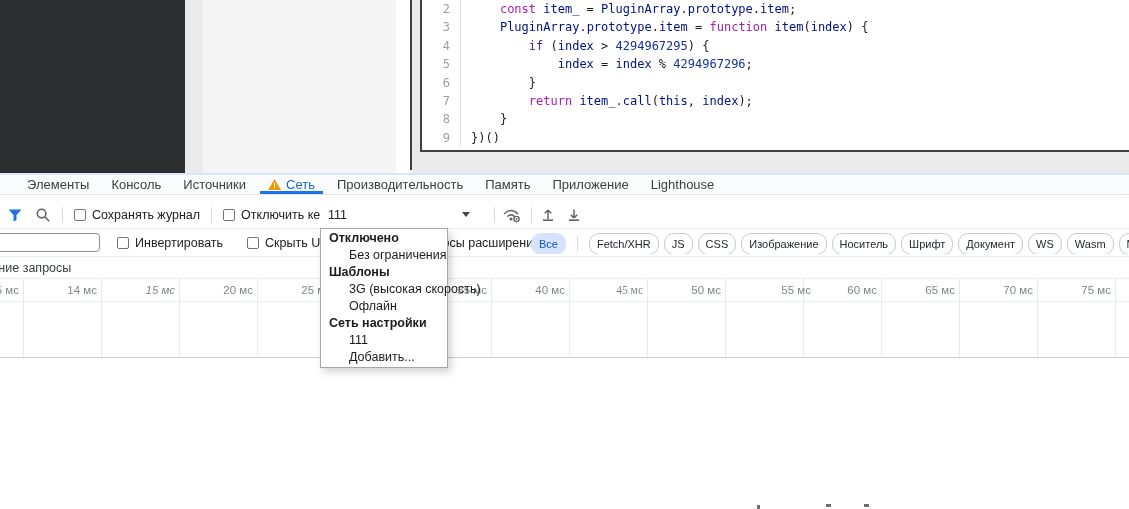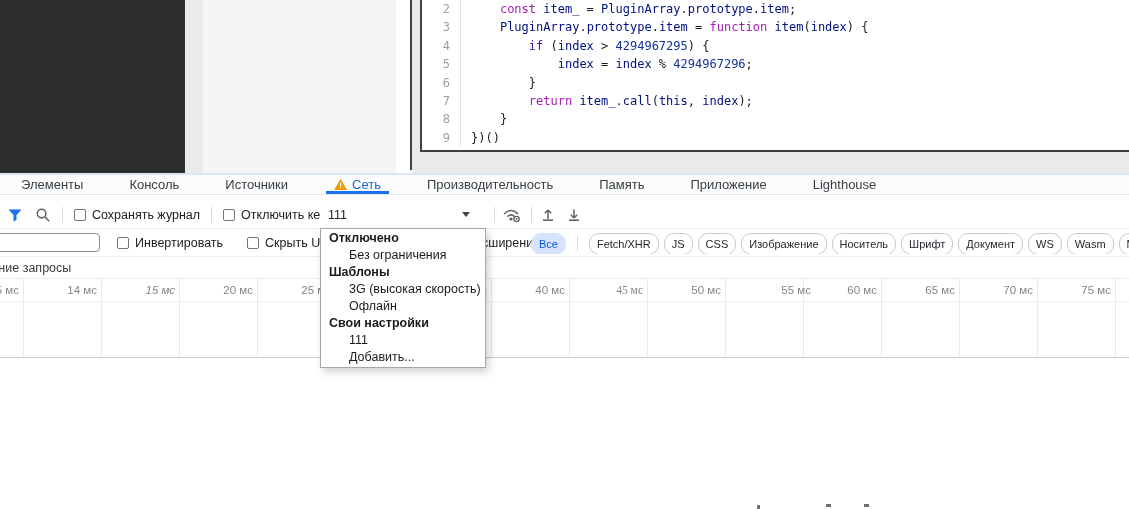--- a/index.html
+++ b/index.html
@@ -20,21 +20,21 @@
   .code-understrip{left:420px;top:152px;width:709px;height:21px;background:#eaeaea;}
   .code-row{display:flex;height:18.4px;line-height:18.4px;
       font-family:"DejaVu Sans Mono",monospace;font-size:12px;}
   .code-num{width:38px;flex:none;text-align:right;color:#9aa0a6;padding-right:10px;}
   .code-gsep{width:1px;flex:none;background:#e4e4e4;}
   .code-text{white-space:pre;padding-left:10px;color:#1b1b1b;}
 
   
   .dt-sep{left:0;top:173px;width:1129px;height:2px;background:#dce4f6;}
   .tabbar{left:0;top:175px;width:1129px;height:20px;background:#fbfcfe;
-      border-bottom:1px solid #e2e6ef;display:flex;align-items:stretch;padding-left:10px;gap:24px;}
+      border-bottom:1px solid #e2e6ef;display:flex;align-items:stretch;padding-left:16px;}
   .tab{position:relative;display:flex;align-items:center;gap:5px;padding:0 11px;
       font-size:13px;color:#3c4043;cursor:default;}
   .tab.active{color:#1967d2;}
   .tab-underline{position:absolute;left:3px;right:3px;bottom:0;height:3px;background:#1a73e8;}
   .warn-tri{width:13px;height:11px;background:#f29900;clip-path:polygon(50% 0,100% 100%,0 100%);
       color:#fff;font-size:8px;font-weight:bold;text-align:center;line-height:14px;}
 
   .toolbar{left:0;top:201px;width:1129px;height:28px;background:#fff;
       border-bottom:1px solid #ebedf0;}
   .tb-left{position:absolute;left:7px;top:0;height:27px;display:flex;align-items:center;}
@@ -71,21 +71,21 @@
   .timeline{left:0;top:279px;width:1129px;height:78px;background:#fff;overflow:hidden;}
   .grid{position:absolute;top:0;bottom:0;width:1px;background:#e4e9f3;}
   .tick{position:absolute;top:0;height:22px;line-height:22px;font-size:11.5px;
       color:#80868b;white-space:nowrap;}
   .tl-hline{position:absolute;left:0;top:22px;width:100%;height:1px;background:#eef1f7;}
   .tl-bottom{left:0;top:357px;width:1129px;height:1px;background:#caccd1;}
 
   .frag{position:absolute;background:#6b6f74;}
 
   
-  .menu{left:320px;top:228px;width:166px;background:#fff;border:1px solid #a6a6a6;
+  .menu{left:320px;top:228px;width:128px;background:#fff;border:1px solid #a6a6a6;
       box-shadow:3px 4px 8px rgba(0,0,0,.18);z-index:10;padding:1px 0;}
   .mi{height:17px;line-height:17px;font-size:12.5px;padding-left:28px;color:#1b1b1b;
       white-space:nowrap;cursor:default;}
   .mi-h{font-weight:bold;padding-left:8px;}
   .mi-sel{background:#2262c6;color:#fff;}
 </style>
 </head>
 <body>
 
 <div id="app">
@@ -286,18 +286,18 @@
   <div class="frag" style="left:757px;top:505px;width:3px;height:4px;"></div>
   <div class="frag" style="left:826px;top:504px;width:5px;height:3px;"></div>
   <div class="frag" style="left:864px;top:504px;width:5px;height:3px;"></div>
 
   <div class="abs menu" id="throttle-menu">
       <div class="mi mi-h">Отключено</div>
       <div class="mi">Без ограничения</div>
       <div class="mi mi-h">Шаблоны</div>
       <div class="mi">3G (высокая скорость)</div>
       <div class="mi">Офлайн</div>
-      <div class="mi mi-h">Свои настройки</div>
+      <div class="mi mi-h">Сеть настройки</div>
       <div class="mi">111</div>
       <div class="mi">Добавить...</div>
     </div>
 
 </div>
 
 </body></html>

